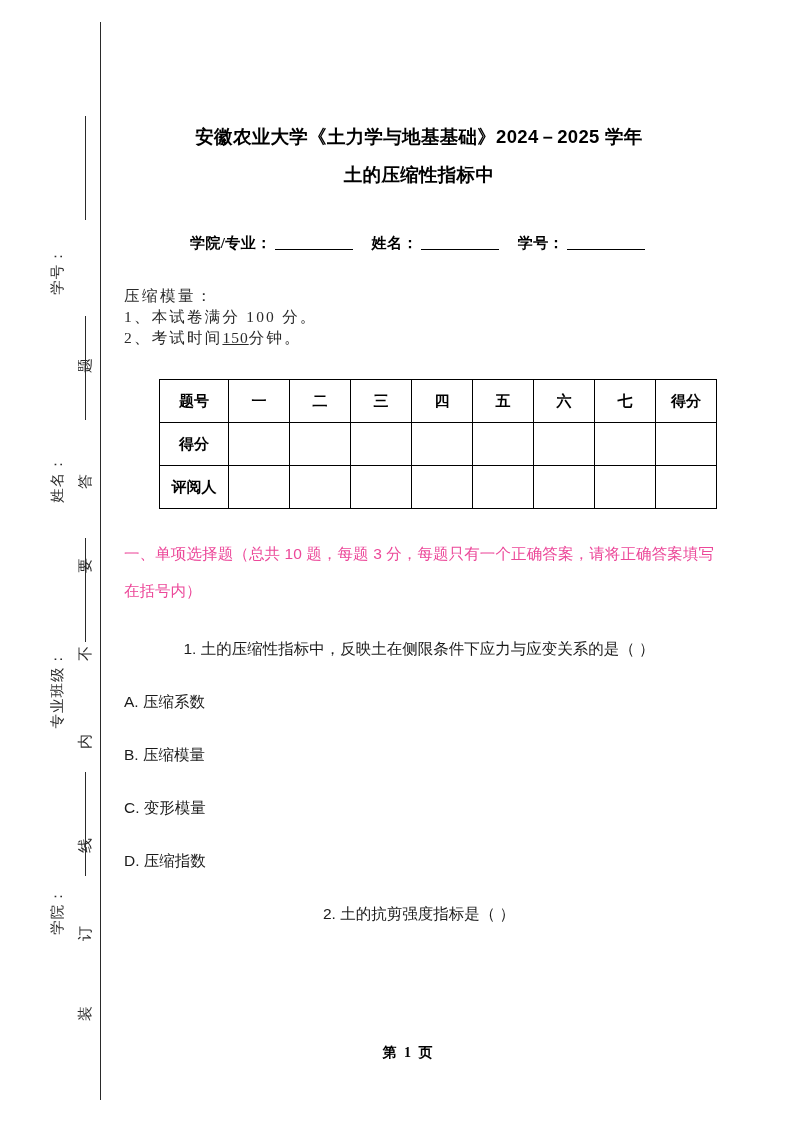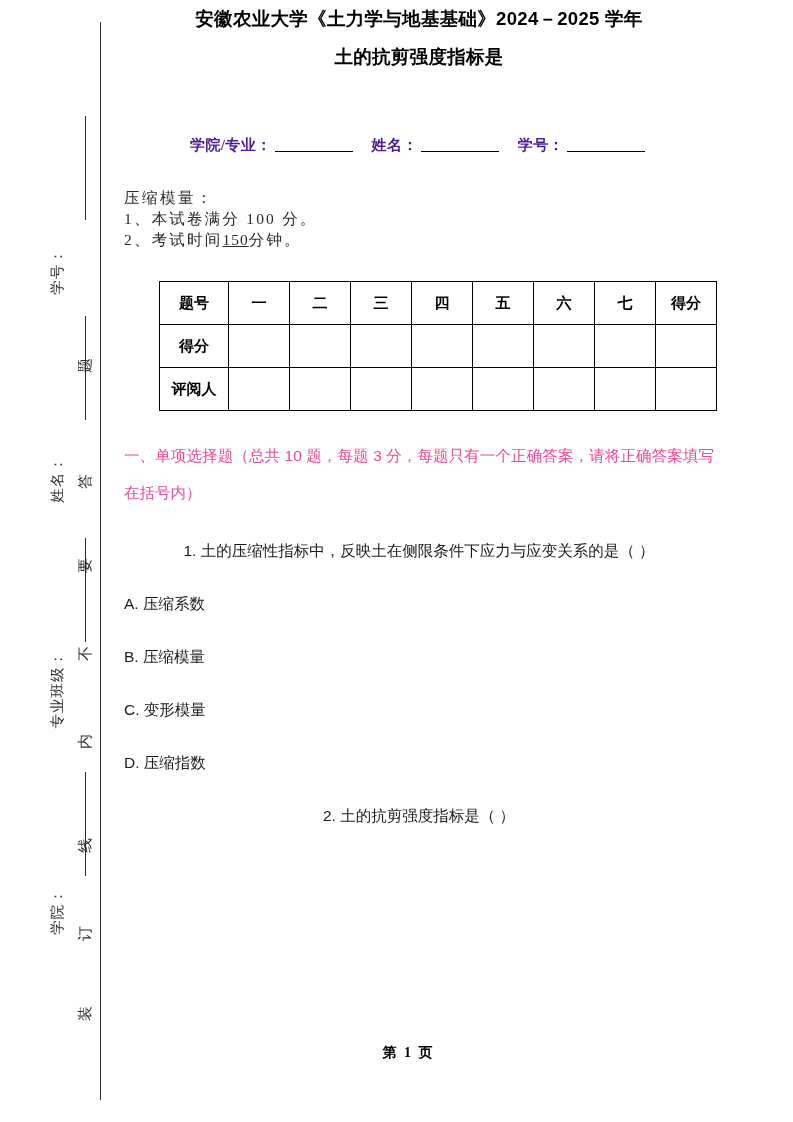--- a/index.html
+++ b/index.html
@@ -84,36 +84,37 @@
   
   #content {
     position: absolute;
     left: 124px;
     top: 0;
     width: 590px;
   }
 
   #doc-title {
     margin: 0;
+    padding-top: 118px;
     font-family: "Liberation Sans", "DejaVu Sans", sans-serif;
     font-weight: bold;
     font-size: 18.5px;
     line-height: 38px;
     text-align: center;
     color: #000000;
     letter-spacing: 0.3px;
   }
 
   #info-line {
-    margin-top: 60px;
+    margin-top: 40px;
     text-align: center;
     font-family: "Liberation Serif", "DejaVu Serif", serif;
     font-weight: bold;
     font-size: 15px;
-    color: #4c1d95;
+    color: #000000;
     letter-spacing: 0.4px;
     white-space: nowrap;
   }
   #info-line .blank {
     display: inline-block;
     width: 78px;
     border-bottom: 1.4px solid #000;
     margin: 0 3px;
     vertical-align: -2px;
   }
@@ -225,21 +226,21 @@
     <div class="seal-char" style="top:836px;">线</div>
     <div class="seal-char" style="top:924px;">订</div>
     <div class="seal-char" style="top:1004px;">装</div>
   </div>
 </div>
 
 <div id="content">
 
   <h1 id="doc-title">
     <span>安徽农业大学《土力学与地基基础》2024－2025 学年</span><br>
-    <span>土的抗剪强度指标是</span>
+    <span>土的压缩性指标中</span>
   </h1>
 
   <div id="info-line">
     <span>学院/专业：</span><span class="blank"></span><span class="gap"></span><span>姓名：</span><span class="blank"></span><span class="gap"></span><span>学号：</span><span class="blank"></span>
   </div>
 
   <div class="notice-head">压缩模量：</div>
   <div class="notice-item">1、本试卷满分 100 分。</div>
   <div class="notice-item">
     <span>2、考试时间</span><span class="ul">150</span><span>分钟。</span>

